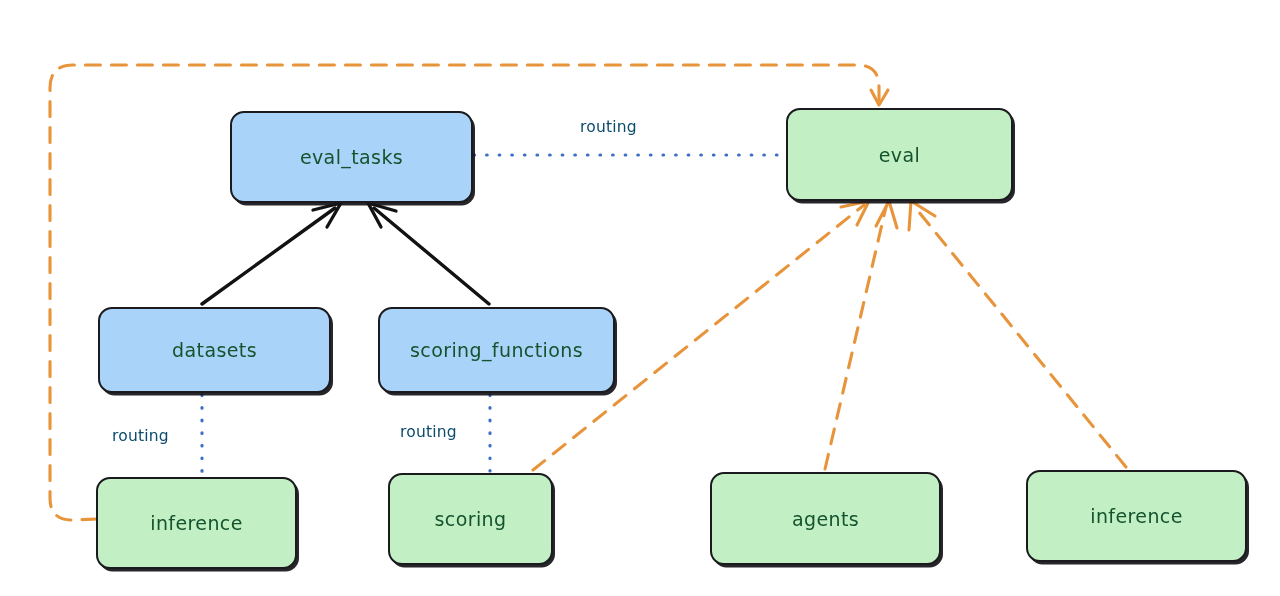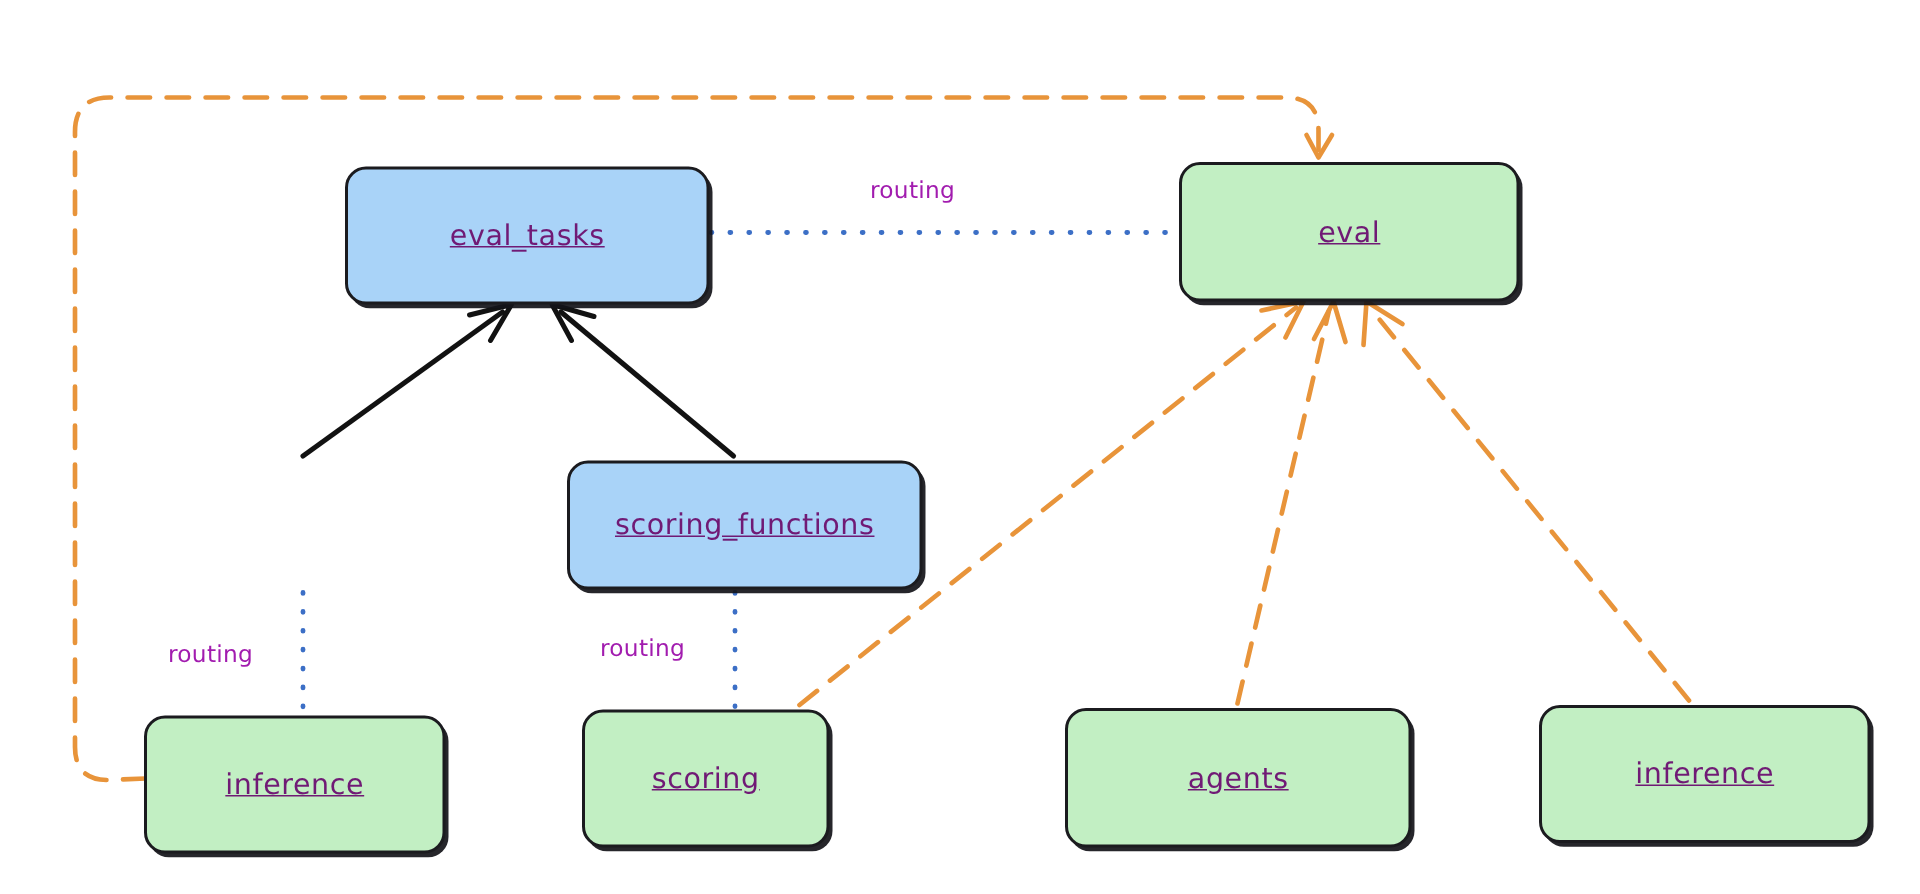--- a/index.html
+++ b/index.html
@@ -28,35 +28,34 @@
     position: absolute;
     box-sizing: border-box;
     border: 2.6px solid #1b1b1f;
     border-radius: 14px;
     display: flex;
     align-items: center;
     justify-content: center;
     font-family: "DejaVu Sans", sans-serif;
     font-size: 19px;
     letter-spacing: 0.4px;
-    color: #701a75;
+    color: #14532d;
     box-shadow: 2.5px 3px 0 -0.5px rgba(20,20,25,0.92);
-    text-decoration: underline;
   }
   .node.blue  { background: #a9d3f8; }
   .node.green { background: #c2efc3; }
   .node-label {
     white-space: nowrap;
     pointer-events: none;
   }
   .edge-label {
     position: absolute;
     font-family: "DejaVu Sans", sans-serif;
     font-size: 15.5px;
-    color: #a21caf;
+    color: #0c4a6e;
     white-space: nowrap;
     letter-spacing: 0.2px;
   }
 </style>
 </head>
 <body>
 
 <div id="canvas">
 
   <svg id="edge-layer" viewBox="0 0 1280 596" xmlns="http://www.w3.org/2000/svg">
@@ -87,20 +86,23 @@
   </svg>
 
   <div class="node blue" style="left:230px; top:111px; width:243px; height:92px;">
     <span class="node-label">eval_tasks</span>
   </div>
 
   <div class="node green" style="left:786px; top:108px; width:227px; height:93px;text-align:center;">
     <span class="node-label">eval</span>
   </div>
 
+  <div class="node blue" style="left:98px; top:307px; width:233px; height:86px;">
+    <span class="node-label">datasets</span>
+  </div>
 
   <div class="node blue" style="left:378px; top:307px; width:237px; height:86px;">
     <span class="node-label">scoring_functions</span>
   </div>
 
   <div class="node green" style="left:96px; top:477px; width:201px; height:92px;">
     <span class="node-label">inference</span>
   </div>
 
   <div class="node green" style="left:388px; top:473px; width:165px; height:92px;">

